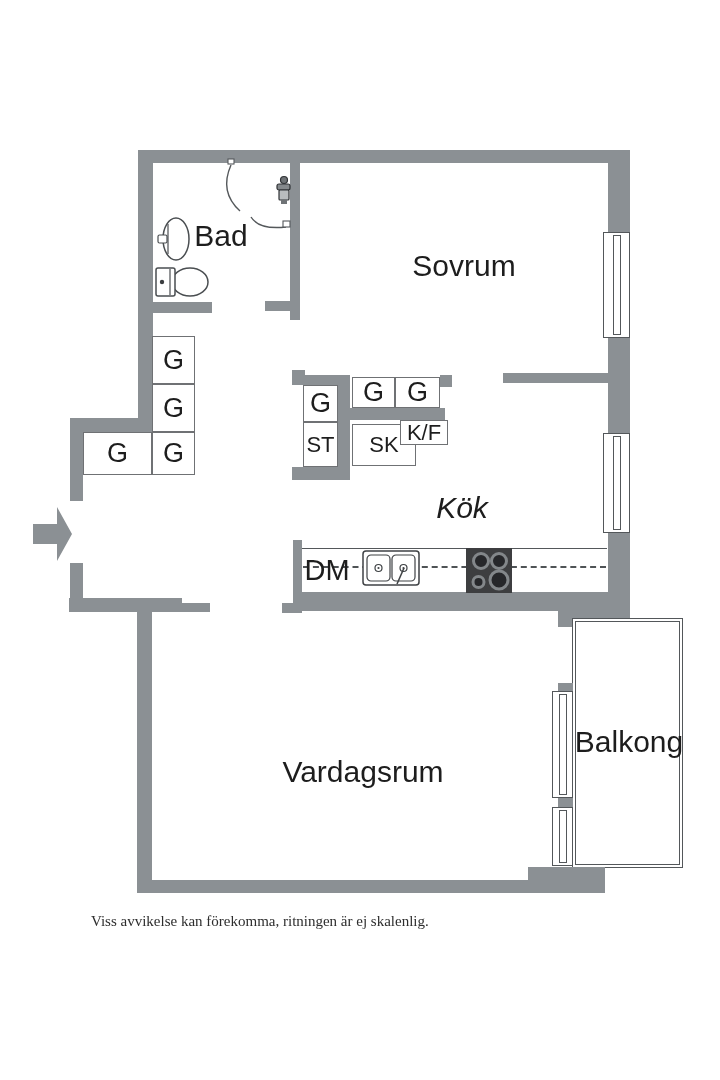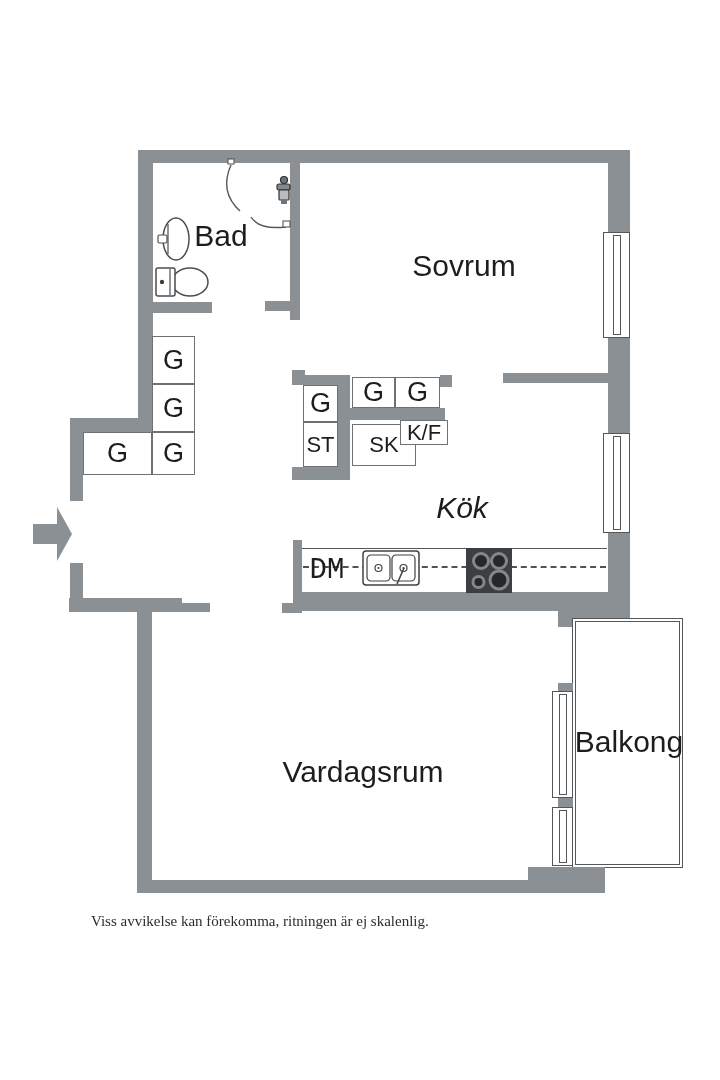--- a/index.html
+++ b/index.html
@@ -15,21 +15,21 @@
   .balcony{position:absolute;background:#fff;border:1px solid var(--outline,#53575a);box-sizing:border-box;}
   .balcony .inner{position:absolute;inset:2px;border:1px solid var(--outline,#53575a);}
   .box{position:absolute;background:#fff;border:1px solid var(--box-border,#6f7174);box-sizing:border-box;
        display:flex;align-items:center;justify-content:center;font-size:27px;line-height:1;}
   .box.small{font-size:22px;}
   .room-label{position:absolute;transform:translate(-50%,-50%);font-size:30px;white-space:nowrap;}
   .counter{position:absolute;left:302px;top:548px;width:305px;height:44px;background:#fff;
            border-top:1px solid var(--outline,#53575a);box-sizing:border-box;}
   .dash{position:absolute;left:303px;top:566px;width:303px;height:0;border-top:2px dashed #4f5356;}
   .dm{position:absolute;left:303px;top:549px;width:48px;height:42px;display:flex;align-items:center;
-      justify-content:center;font-size:29px;font-family:Liberation Mono, monospace;}
+      justify-content:center;font-size:29px;}
   .fx{position:absolute;}
   .footer{position:absolute;left:66px;top:913px;font-size:15px;color:var(--footer-text,#2d2d2d);
           font-family:Liberation Serif, serif;margin-left:25px;}
 </style>
 </head>
 <body>
 
 <div class="plan">
 
   <div class="balcony" style="left:572px;top:618px;width:111px;height:250px;">

